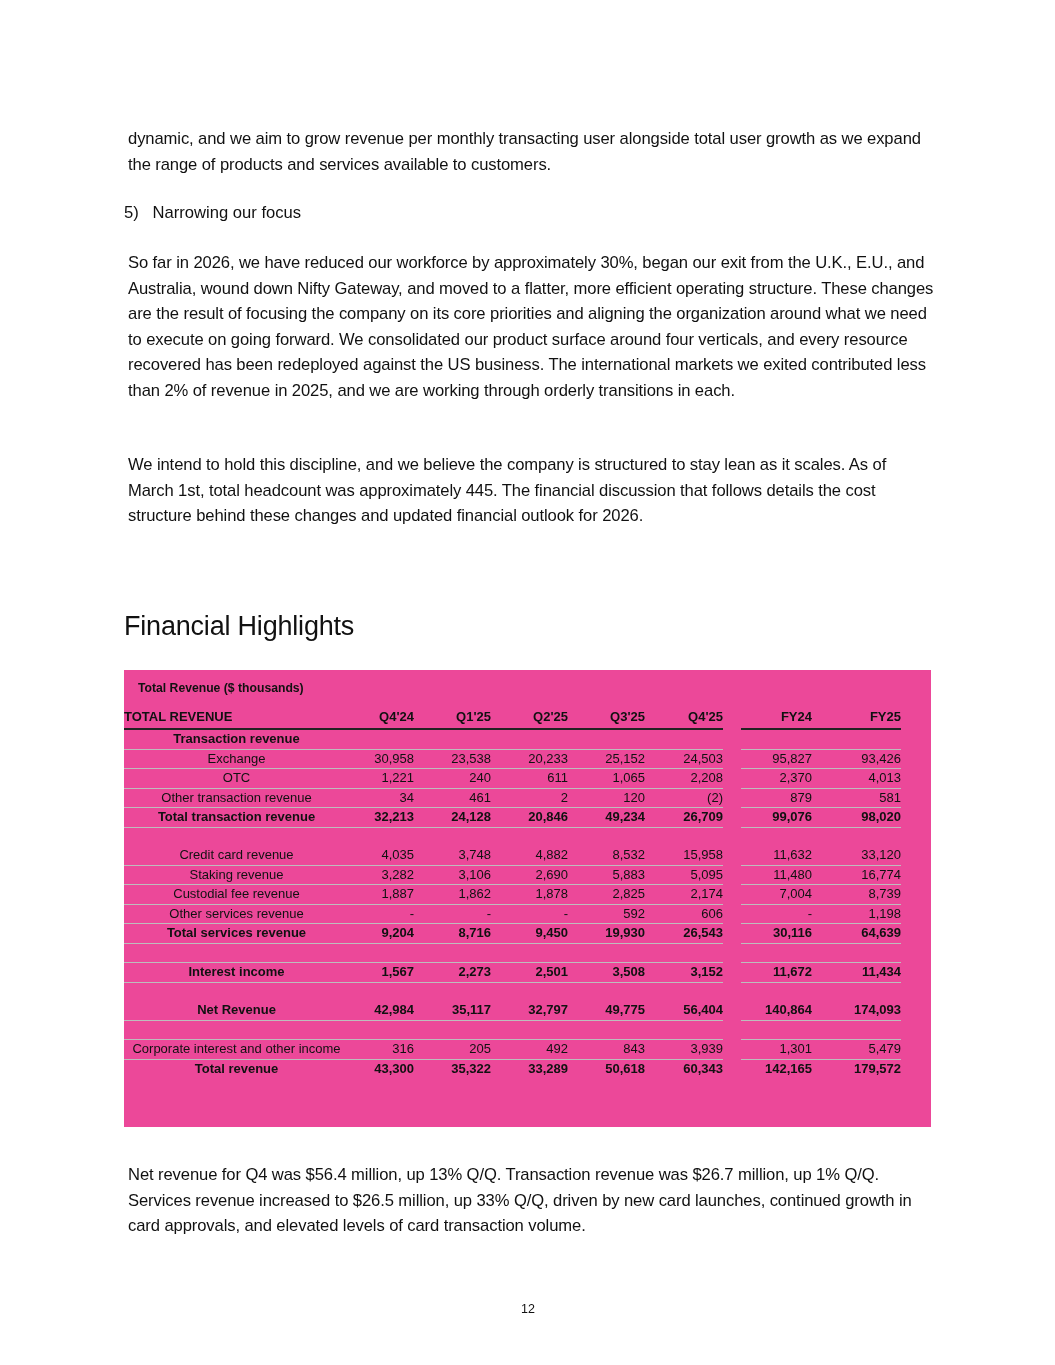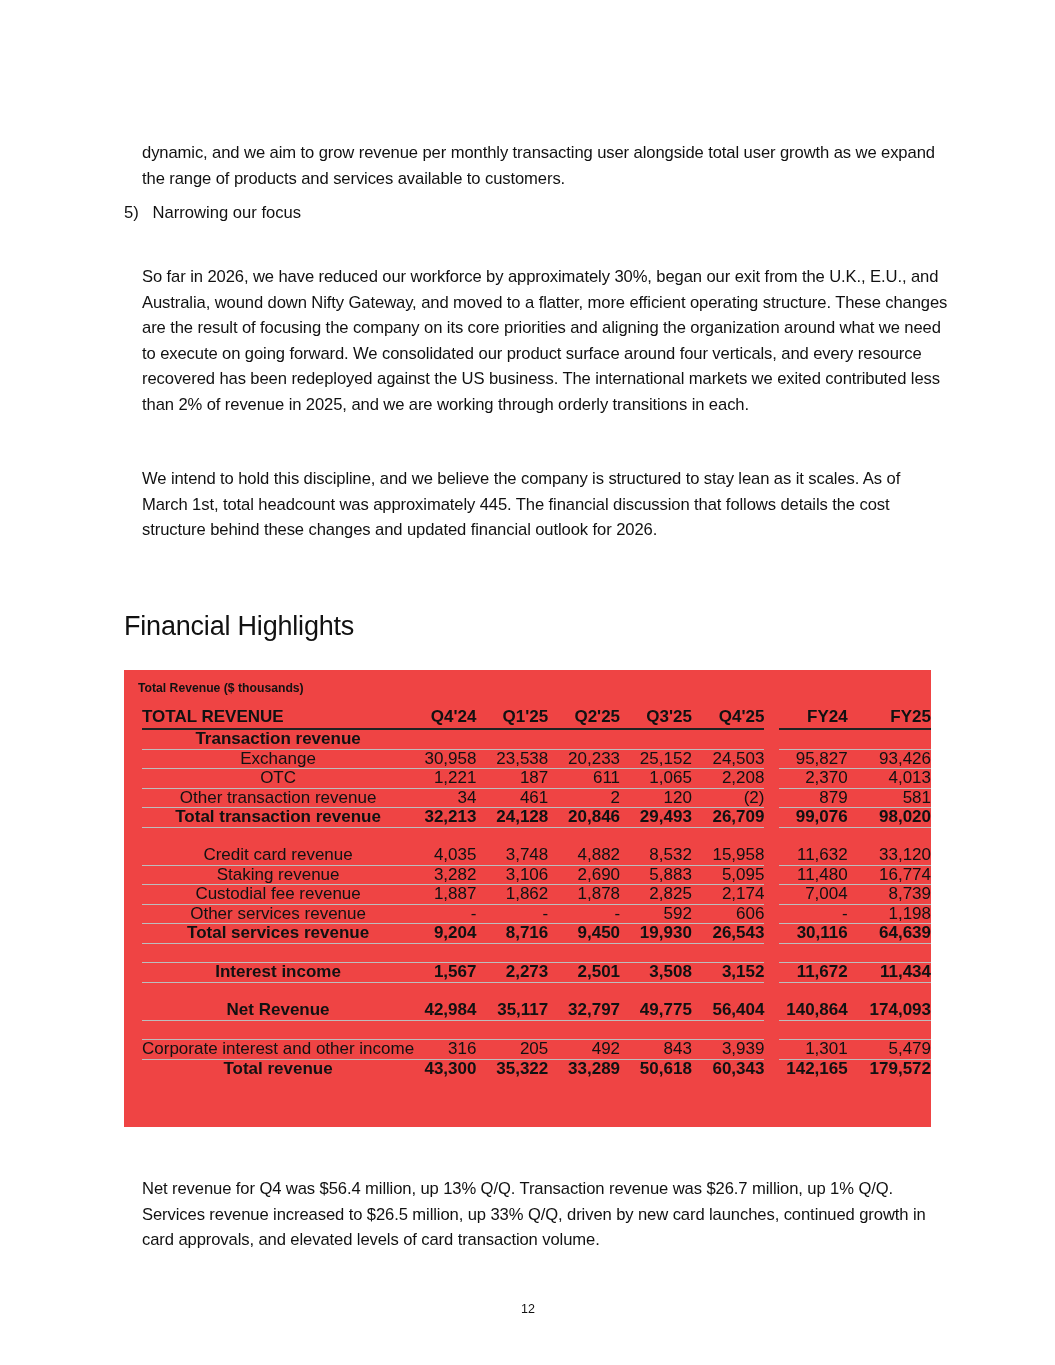--- a/index.html
+++ b/index.html
@@ -3,39 +3,39 @@
   <meta charset="utf-8">
   <style>
     html, body { margin: 0; padding: 0; background: #ffffff; }
     body {
       width: 1055px; height: 1365px; position: relative; overflow: hidden;
       font-family: "Liberation Sans", sans-serif; color: #111111;
     }
     .page { position: absolute; left: 124px; top: 0; width: 808px; }
     .para {
       position: absolute; left: 0; width: 808px;
-      font-size: 16.6px; line-height: 25.6px; margin: 18px; letter-spacing: -0.1px;
+      font-size: 16.6px; line-height: 25.6px; margin: 4px; letter-spacing: -0.1px;
     }
     .subhead {
       position: absolute; left: 0; font-size: 16.6px; line-height: 25.6px; margin: 0;
     }
     .h1 {
       position: absolute; left: 0; top: 606px; margin: 0;
       font-size: 27px; font-weight: 500; letter-spacing: -0.2px; line-height: 40px;
     }
     .table-card {
       position: absolute; left: 0; top: 670px; width: 807px; height: 457px;
-      background: #ef4444;
+      background: #ec4899;
     }
     .tbl-caption {
       position: absolute; left: 14px; top: 11px; font-size: 12.2px; font-weight: bold;
     }
     table.fin {
-      position: absolute; left: 18px; top: 37px; border-collapse: separate; border-spacing: 0;
-      font-size: 17px;
+      position: absolute; left: 0; top: 37px; border-collapse: separate; border-spacing: 0;
+      font-size: 13px;
     }
     table.fin td, table.fin th {
       height: 18.5px; padding: 0; border-bottom: 1px solid #bdbdbd; white-space: nowrap;
       line-height: 18.5px;
     }
     table.fin th { font-weight: bold; text-align: right; border-bottom: 2px solid #222; height: 21px; }
     table.fin th.lbl { text-align: left; }
     td.lbl { text-align: center; padding-left: 1px; }
     td.num { text-align: right; }
     td.gap, th.gap { width: 18px; border-bottom: none !important; }
@@ -94,21 +94,21 @@
             <td class="num">20,233</td>
             <td class="num">25,152</td>
             <td class="num">24,503</td>
             <td class="gap"></td>
             <td class="num">95,827</td>
             <td class="num">93,426</td>
           </tr>
           <tr>
             <td class="lbl">OTC</td>
             <td class="num">1,221</td>
-            <td class="num">187</td>
+            <td class="num">240</td>
             <td class="num">611</td>
             <td class="num">1,065</td>
             <td class="num">2,208</td>
             <td class="gap"></td>
             <td class="num">2,370</td>
             <td class="num">4,013</td>
           </tr>
           <tr>
             <td class="lbl">Other transaction revenue</td>
             <td class="num">34</td>
@@ -118,21 +118,21 @@
             <td class="num">(2)</td>
             <td class="gap"></td>
             <td class="num">879</td>
             <td class="num">581</td>
           </tr>
           <tr class="bold">
             <td class="lbl">Total transaction revenue</td>
             <td class="num">32,213</td>
             <td class="num">24,128</td>
             <td class="num">20,846</td>
-            <td class="num">29,493</td>
+            <td class="num">49,234</td>
             <td class="num">26,709</td>
             <td class="gap"></td>
             <td class="num">99,076</td>
             <td class="num">98,020</td>
           </tr>
           <tr class="noline">
             <td class="lbl"></td>
             <td class="num"></td>
             <td class="num"></td>
             <td class="num"></td>

